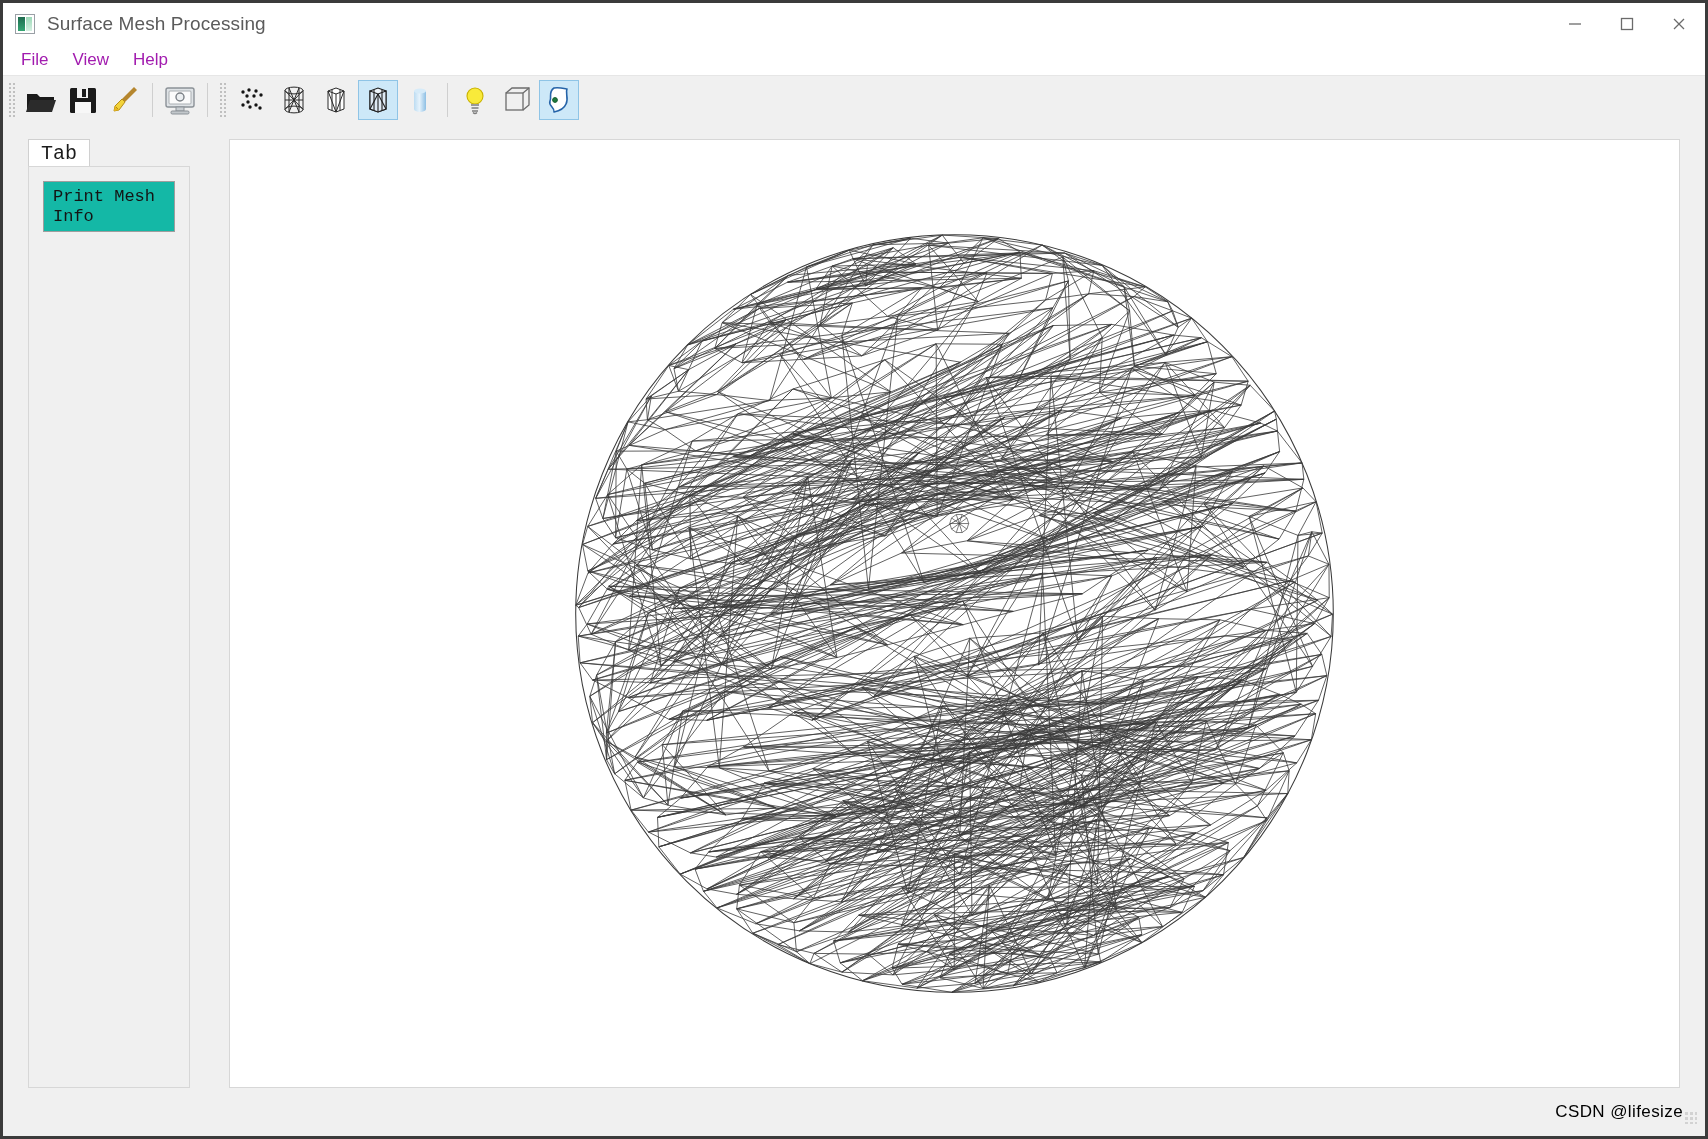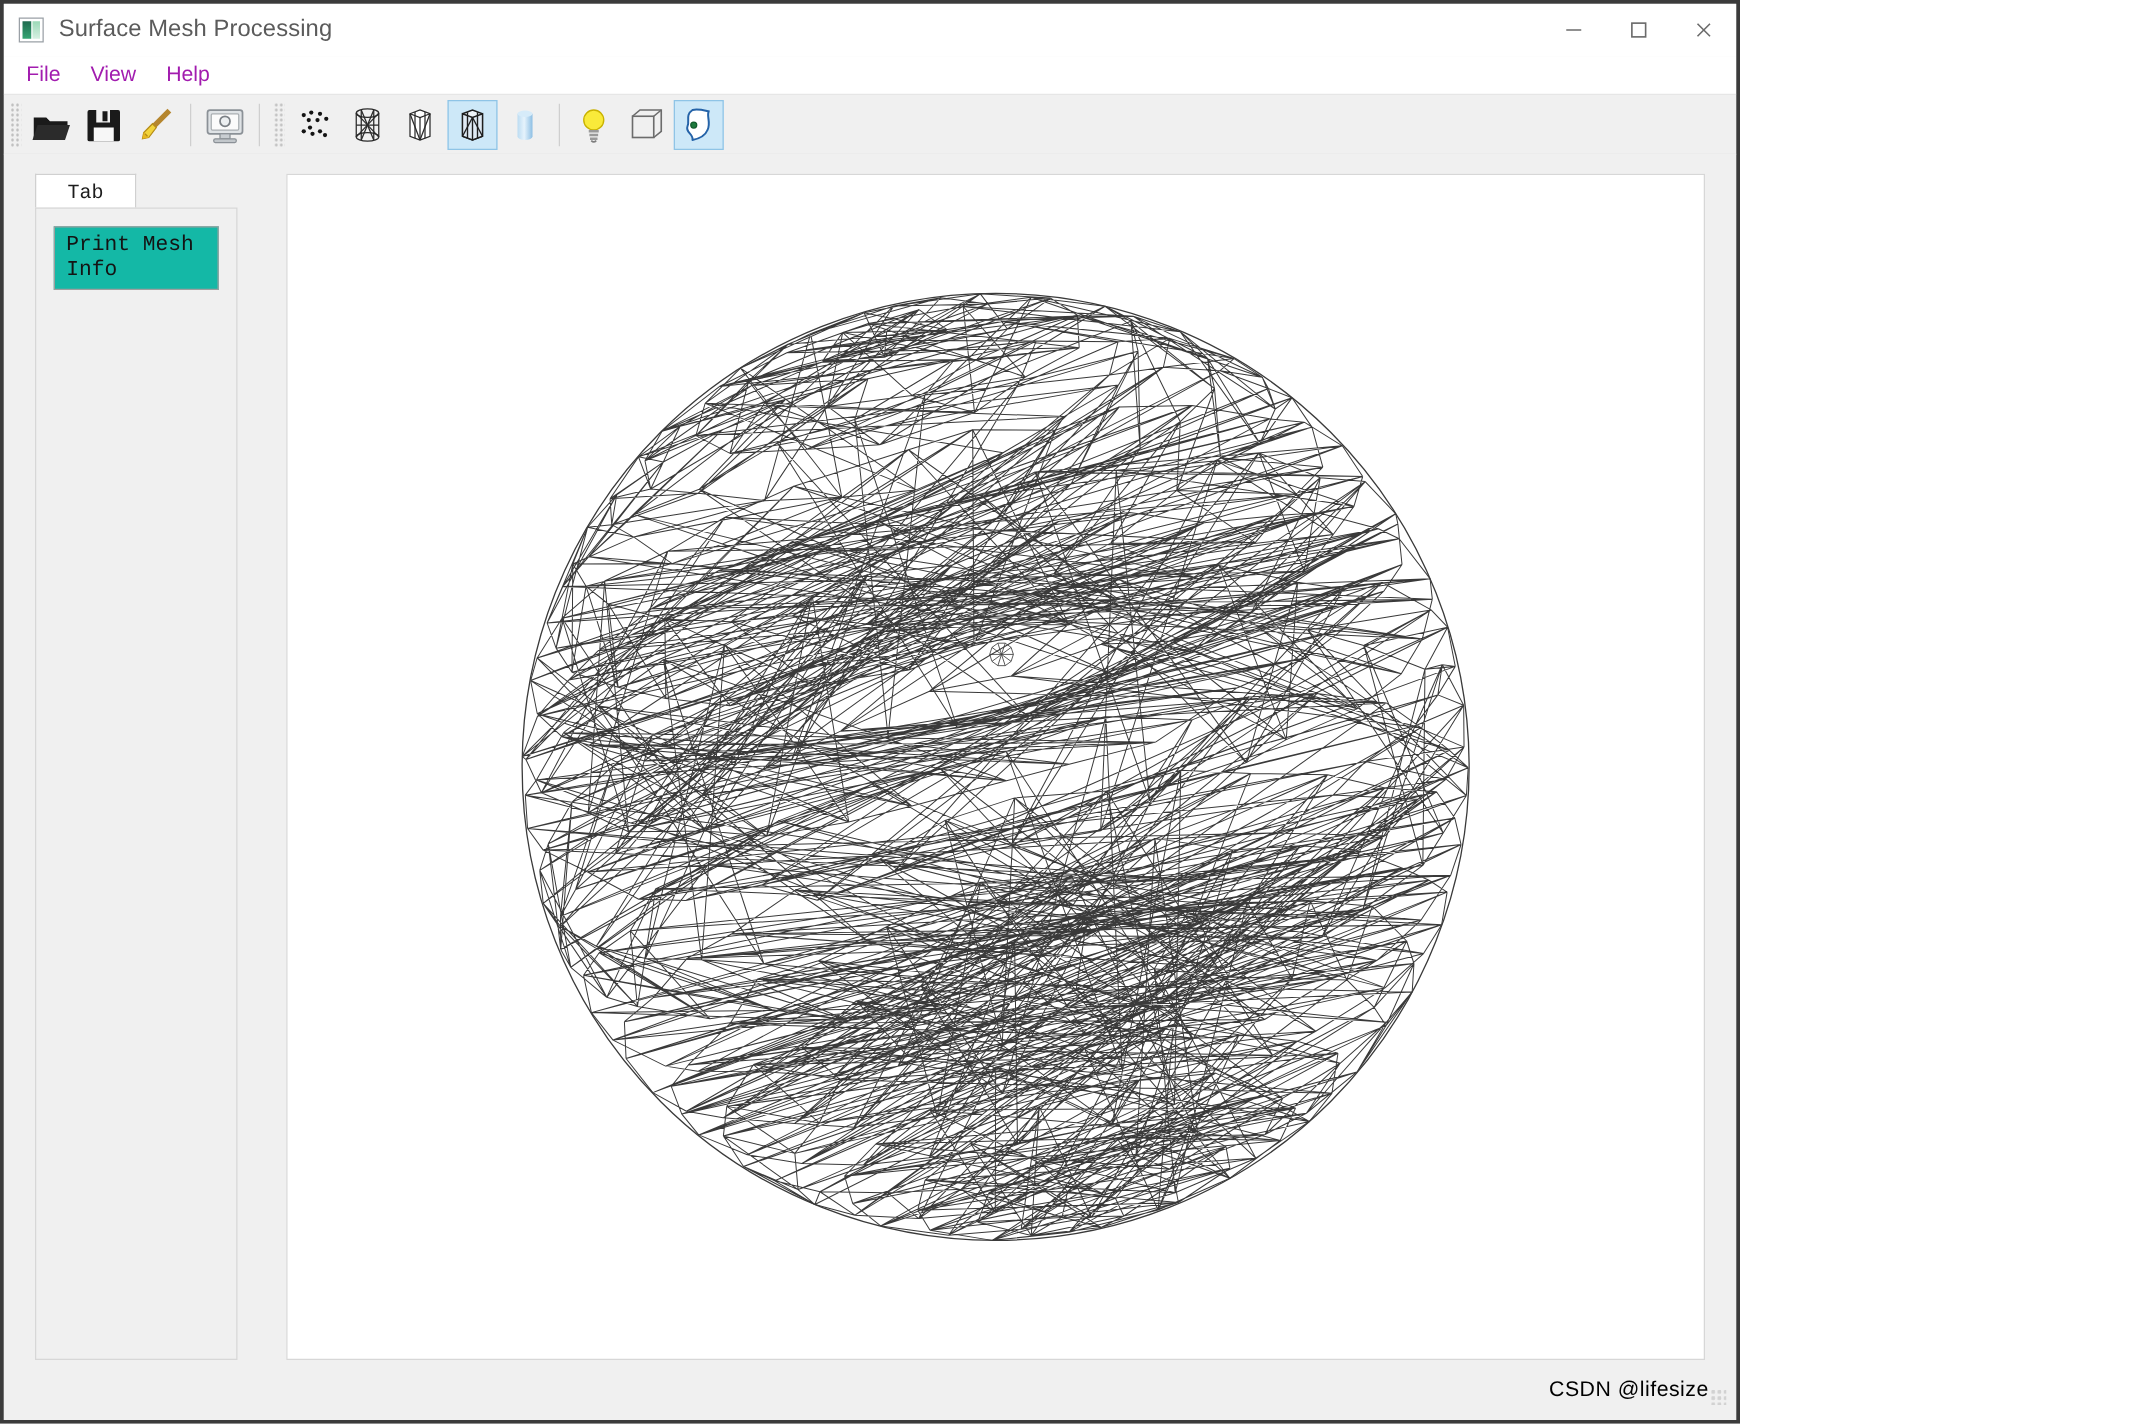--- a/index.html
+++ b/index.html
@@ -2,21 +2,21 @@
 <html><head>
 <meta charset="utf-8">
 <style>
   html, body {
     margin: 0;
     padding: 0;
     background: #ffffff;
   }
   #app {
     position: relative;
-    width: 1392px;
+    width: 1708px;
     height: 1139px;
     background: #f0f0f0;
     box-sizing: border-box;
     border: 3px solid #3b3b3b;
     font-family: "Liberation Sans", sans-serif;
     overflow: hidden;
   }
 
   
   .titlebar {
@@ -151,23 +151,23 @@
     left: 0; top: 0;
     height: 28px;
     min-width: 56px;
     background: #ffffff;
     border: 1px solid #d0d0d0;
     border-bottom: none;
     box-sizing: border-box;
     display: flex;
     align-items: center;
     justify-content: center;
-    padding: 0 25px;
+    padding: 0 12px;
     font-family: "Liberation Mono", monospace;
-    font-size: 16px;
+    font-size: 20px;
     color: #1c1c1c;
   }
   .tabpane {
     position: absolute;
     left: 0;
     top: 27px;
     right: 0;
     bottom: 0;
     background: #f0f0f0;
     border: 1px solid #d7d7d7;

